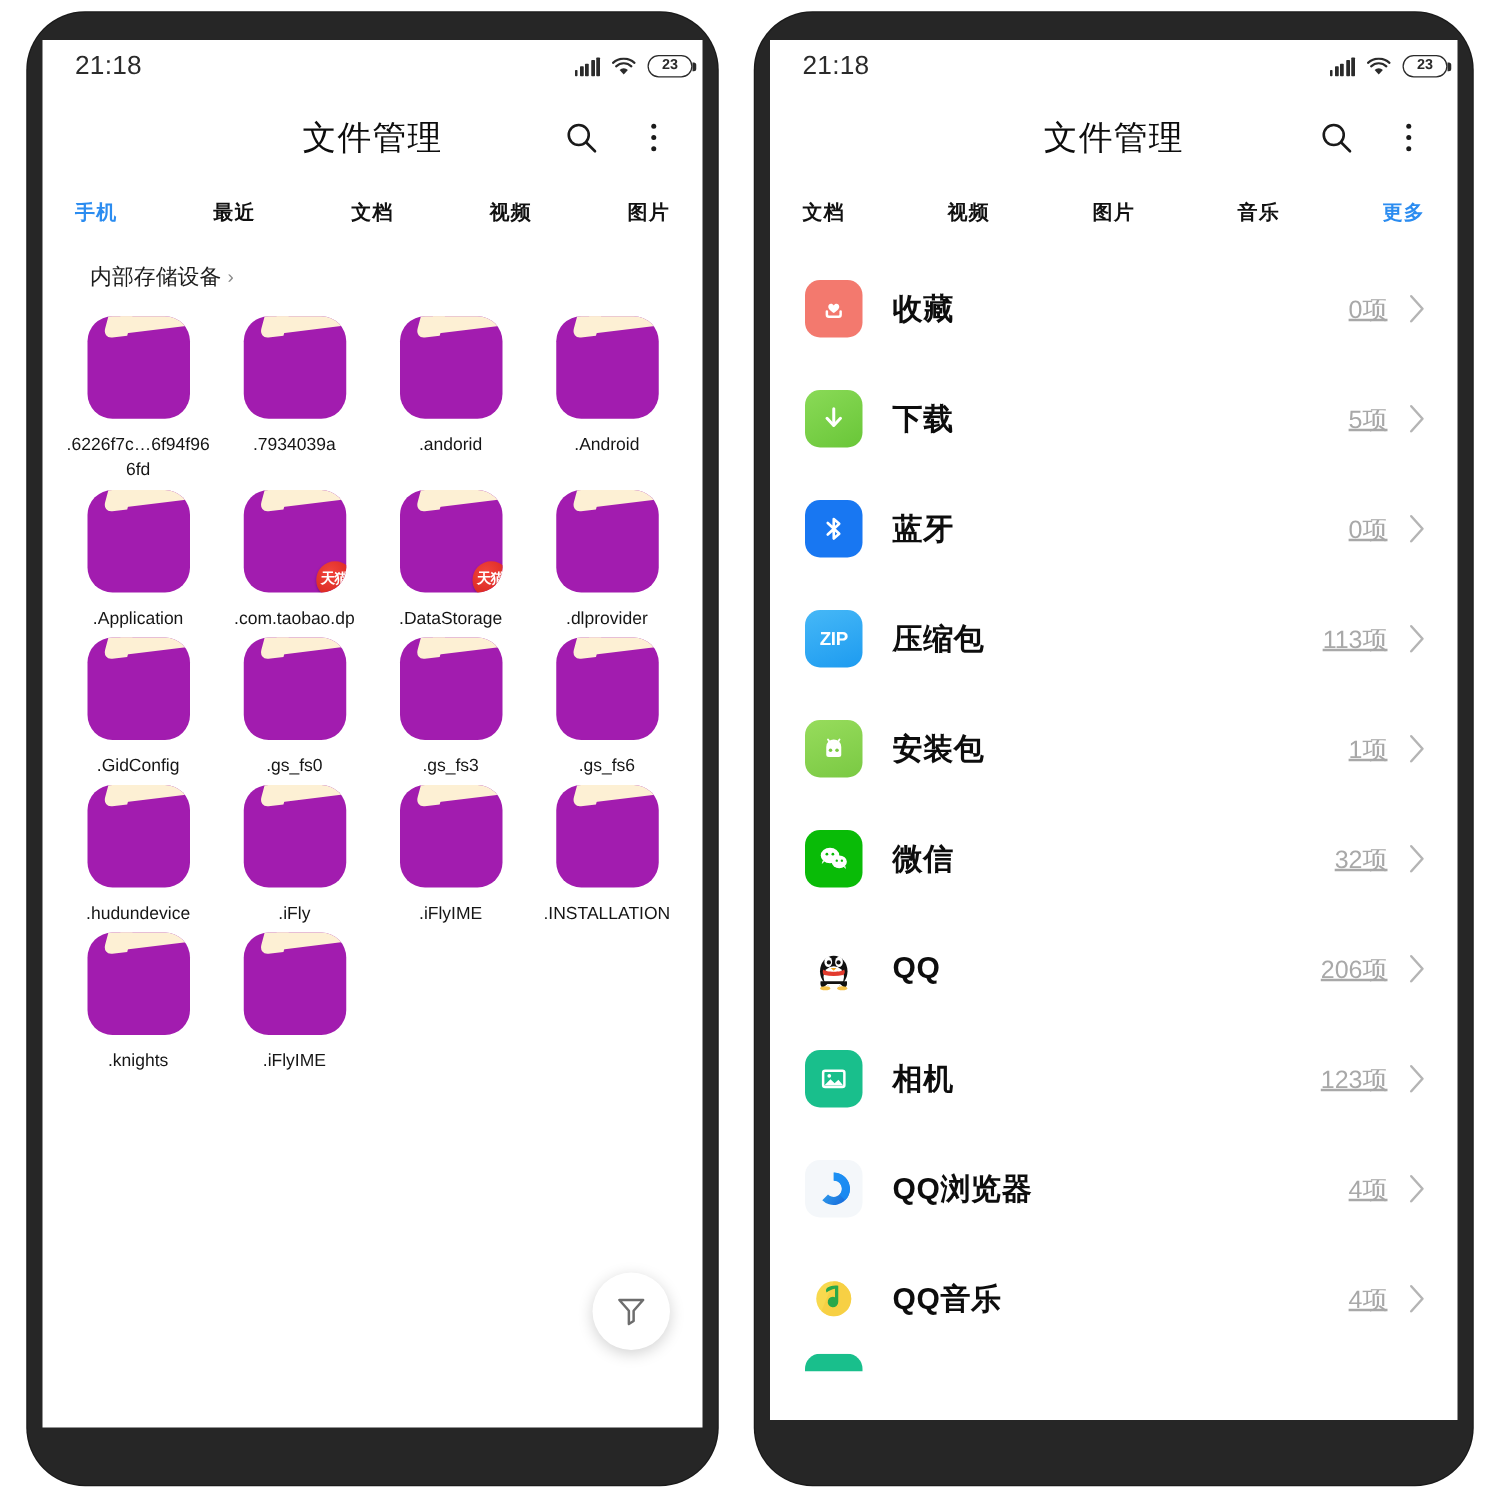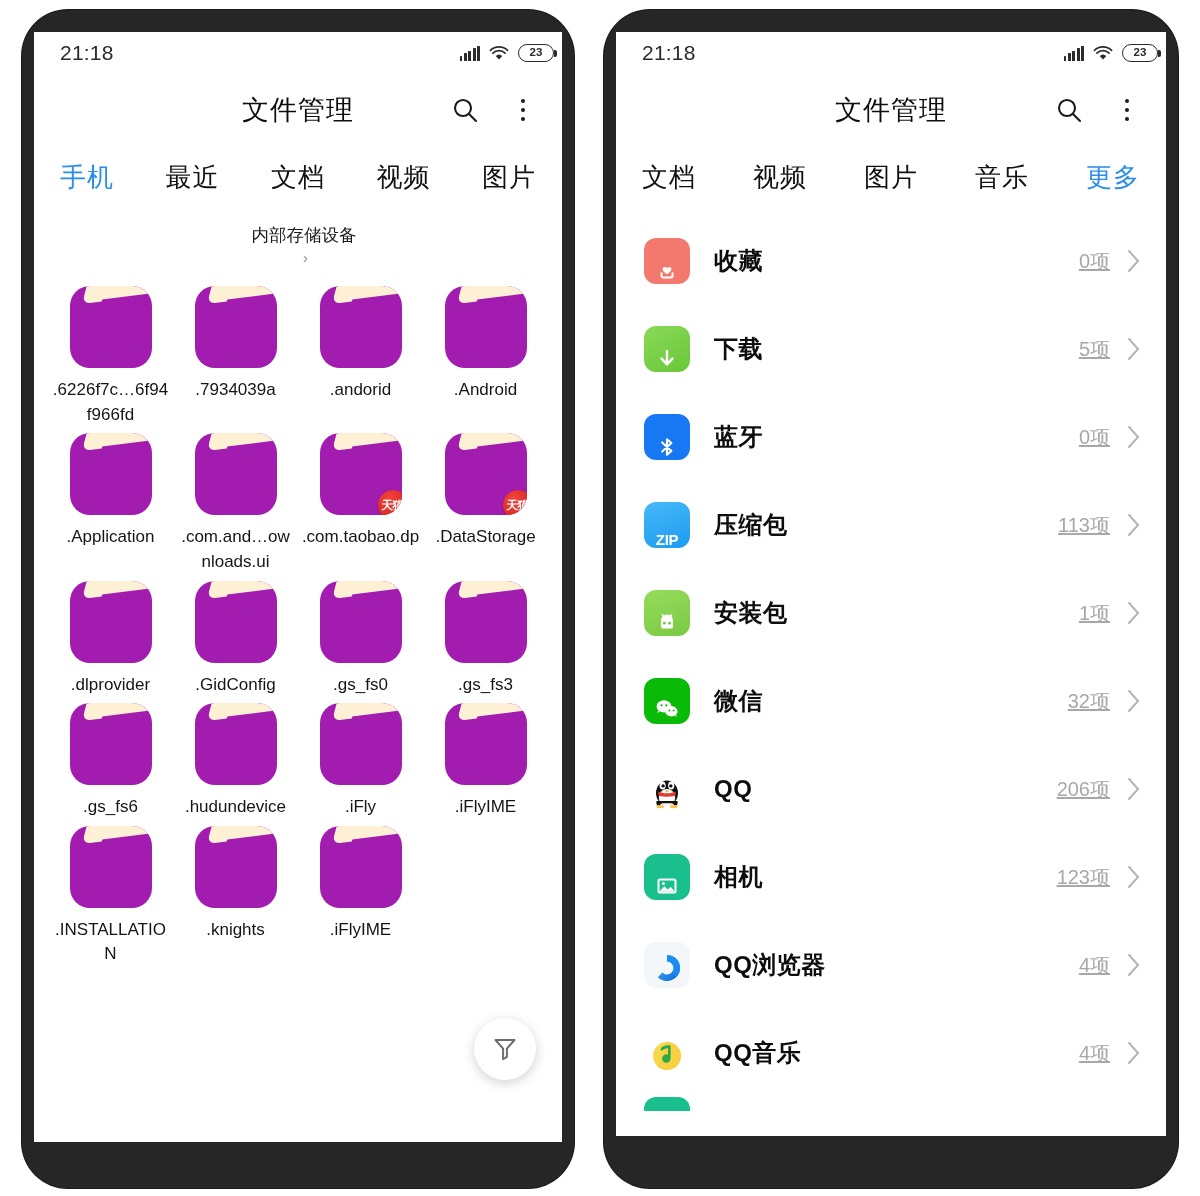--- a/index.html
+++ b/index.html
@@ -72,27 +72,27 @@
   .icon-btn { width:34px; height:34px; display:flex; align-items:center; justify-content:center; cursor:pointer; }
   .kebab { display:flex; flex-direction:column; gap:4.5px; align-items:center; }
   .kebab i { width:4.6px; height:4.6px; border-radius:50%; background:#1a1a1a; display:block; }
 
   
   .tabs {
     display:flex; align-items:center;
     padding:14px 26px 18px 26px;
     gap:0; justify-content:space-between;
   }
-  .tab { font-size:26px; font-weight:400; color:#111; letter-spacing:1px; cursor:pointer; white-space:nowrap;text-align:right; }
+  .tab { font-size:16px; font-weight:700; color:#111; letter-spacing:1px; cursor:pointer; white-space:nowrap;text-align:right; }
   .tab.active { color:#2b8cf0; }
 
   
   .crumb {
     padding:10px 26px 4px 38px; display:flex; align-items:center; gap:2px;
-    font-size:17.5px; color:#1c1c1c; font-weight:400;flex-direction:column;
+    font-size:17.5px; color:#1c1c1c; font-weight:400;
   }
   .crumb .chev { font-size:15px; color:#8a8a8a; margin-left:3px; }
 
   
   .grid {
     display:grid; grid-template-columns:repeat(4,1fr);
     padding:16px 14px 0 14px; row-gap:6px;
   }
   .cell { display:flex; flex-direction:column; align-items:center; cursor:pointer; }
   .folder {
@@ -114,41 +114,41 @@
     background:radial-gradient(circle at 36% 30%, #f2453d 0%, #d5231c 78%);
     display:flex; align-items:center; justify-content:center;
     box-shadow:0 1px 2px rgba(0,0,0,.3);
     z-index:3;
   }
   .badge-tmall span {
     color:#fff; font-size:11.5px; font-weight:700; line-height:1; letter-spacing:-.5px;
   }
   .fname {
     margin-top:10px; width:118px; text-align:center;
-    font-size:17px; color:#151515; line-height:1.45;
+    font-size:14px; color:#151515; line-height:1.45;
     word-break:break-all;
   }
 
   
   .fab {
     position:absolute; right:26px; bottom:62px;
     width:62px; height:62px; border-radius:50%;
     background:#ffffff; box-shadow:0 3px 12px rgba(0,0,0,.18);
     display:flex; align-items:center; justify-content:center;
     cursor:pointer; z-index:8;
   }
 
   
   .list { padding:4px 0 0 0; }
   .row {
     display:flex; align-items:center;
     height:88px; padding:0 24px 0 28px; cursor:pointer;
   }
   .row .ico { width:46px; height:46px; border-radius:12px; flex:none; position:relative; overflow:hidden;
-              display:flex; align-items:flex-end; justify-content:center; }
+              display:flex; align-items:center; justify-content:center; }
   .row .lbl { margin-left:24px; font-size:24px; font-weight:700; color:#0d0d0d; letter-spacing:.5px; }
   .row .cnt { margin-left:auto; font-size:20px; color:#a8a8a8;text-decoration:underline; }
   .row .arw { margin-left:16px; color:#b5b5b5; display:flex; align-items:center; }
 
   .ico-fav   { background:#f3796e; }
   .ico-dl    { background:linear-gradient(150deg,#8ada57,#69c638); }
   .ico-bt    { background:#1877f2; }
   .ico-zip   { background:linear-gradient(160deg,#46b8f7,#1d9bf0); }
   .ico-apk   { background:linear-gradient(160deg,#97dc5c,#7ac943); }
   .ico-wx    { background:#09bb07; }
@@ -249,26 +249,20 @@
             <div class="folder">
               <div class="tab-flap"></div>
             </div>
             <div class="fname">.Android</div>
           </div>
           <div class="cell">
             <div class="folder">
               <div class="tab-flap"></div>
             </div>
             <div class="fname">.Application</div>
-          </div>
-          <div class="cell">
-            <div class="folder">
-              <div class="tab-flap"></div>
-            </div>
-            <div class="fname">.com.and…ownloads.ui</div>
           </div>
           <div class="cell">
             <div class="folder">
               <div class="tab-flap"></div>
               <div class="badge-tmall">
                 <span>天猫</span>
               </div>
             </div>
             <div class="fname">.com.taobao.dp</div>
           </div>

